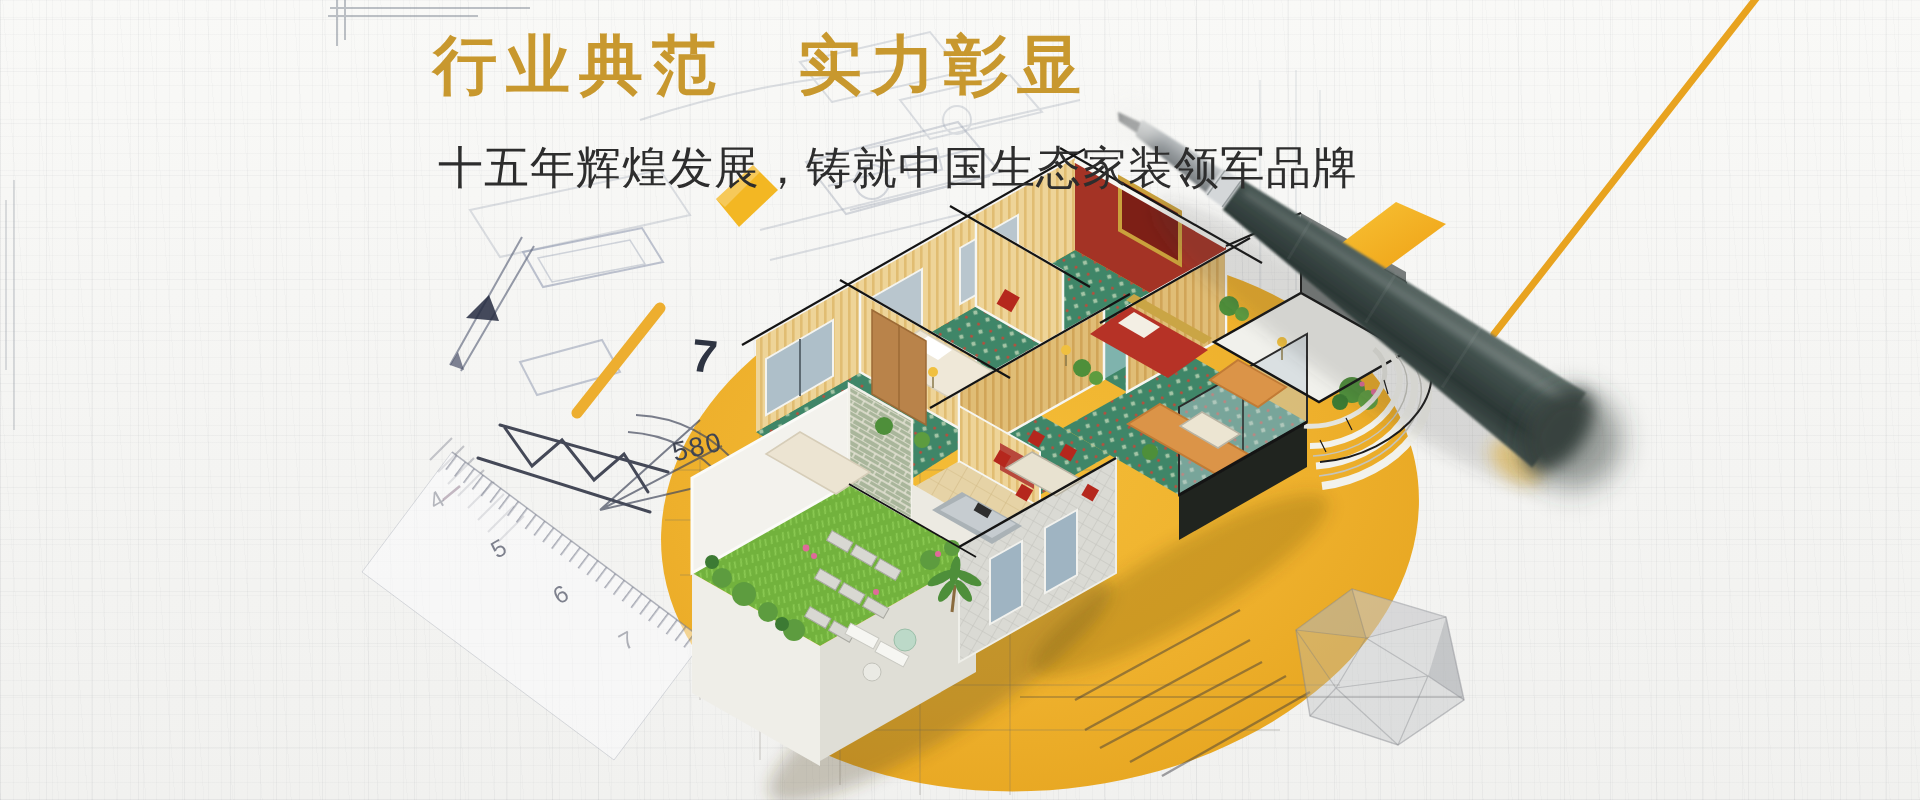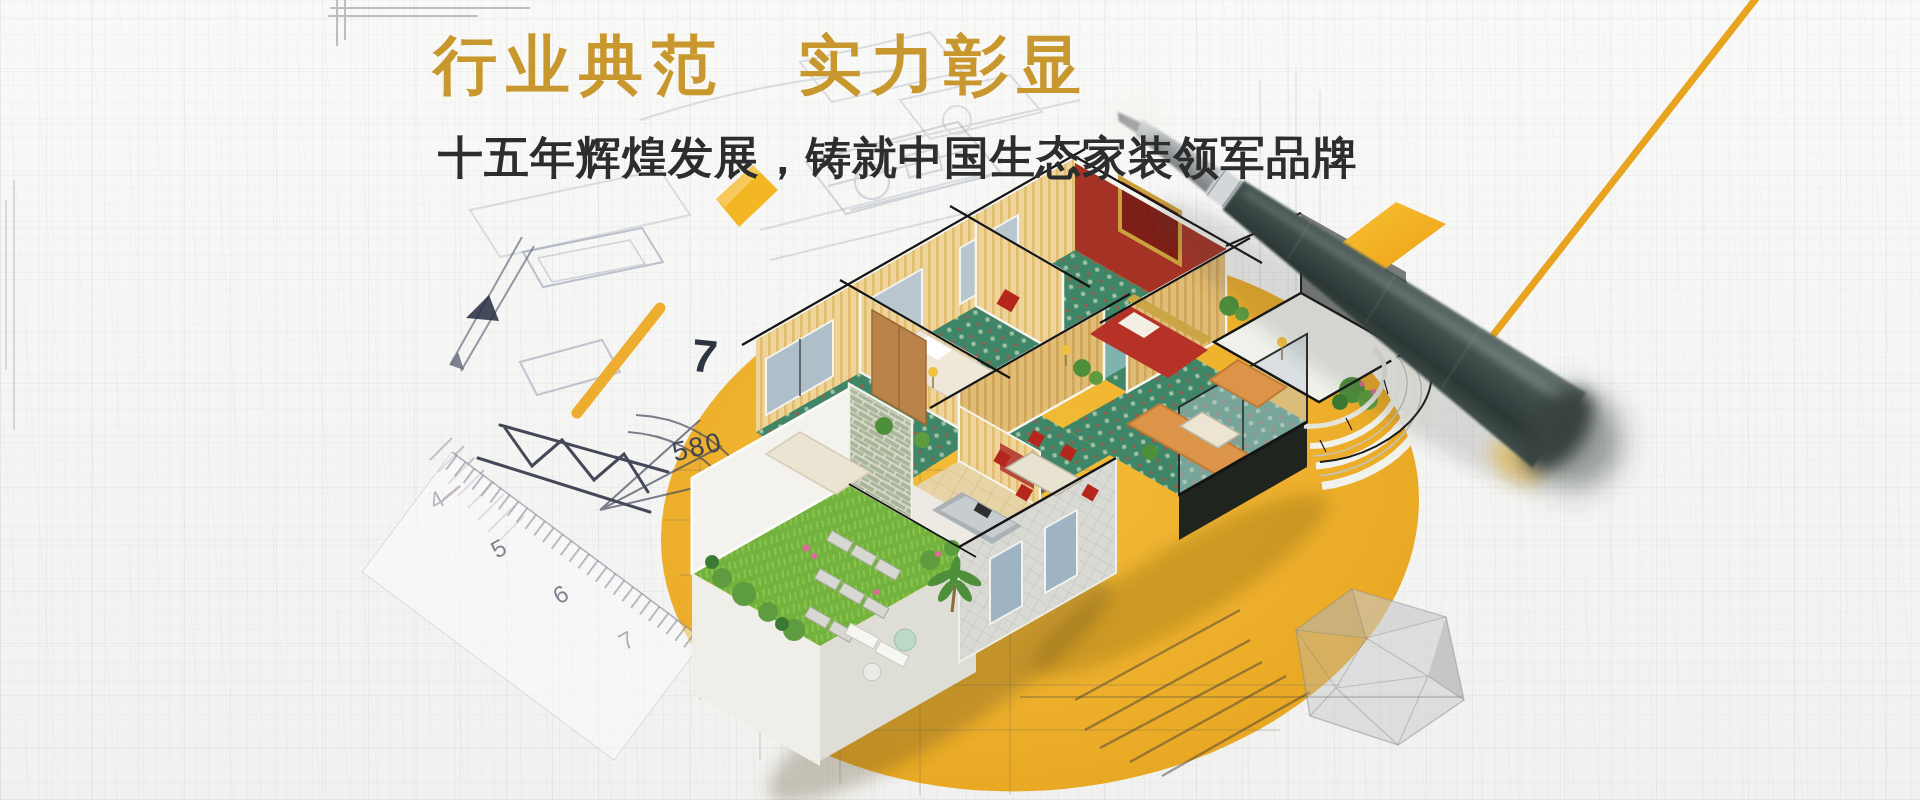--- a/index.html
+++ b/index.html
@@ -14,22 +14,22 @@
       repeating-linear-gradient(86deg, rgba(130,135,145,0.035) 0 1px, transparent 1px 29px),
       linear-gradient(180deg,#f9f9f7 0%,#f4f4f2 60%,#f1f1ef 100%);
   }
   .art{position:absolute;left:0;top:0;}
   .title{
     position:absolute;left:433px;top:30px;
     font-size:64px;font-weight:700;letter-spacing:9px;line-height:1.1;
     color:#c8982e;white-space:nowrap;
   }
   .subtitle{
-    position:absolute;left:438px;top:132px;
-    font-size:45px;font-weight:700;letter-spacing:1px;line-height:1.15;
+    position:absolute;left:438px;top:142px;
+    font-size:45px;font-weight:400;letter-spacing:1px;line-height:1.15;
     color:#2d2d2d;white-space:nowrap;
   }
   .num7{font-size:46px;font-weight:600;fill:#2e3442;}
   .num580{font-size:27px;font-weight:400;fill:#3f4452;letter-spacing:2px;}
   .rulnum{font-size:24px;font-weight:400;fill:rgba(85,90,105,0.75);}
 </style>
 </head>
 <body>
 
 <div class="stage">

